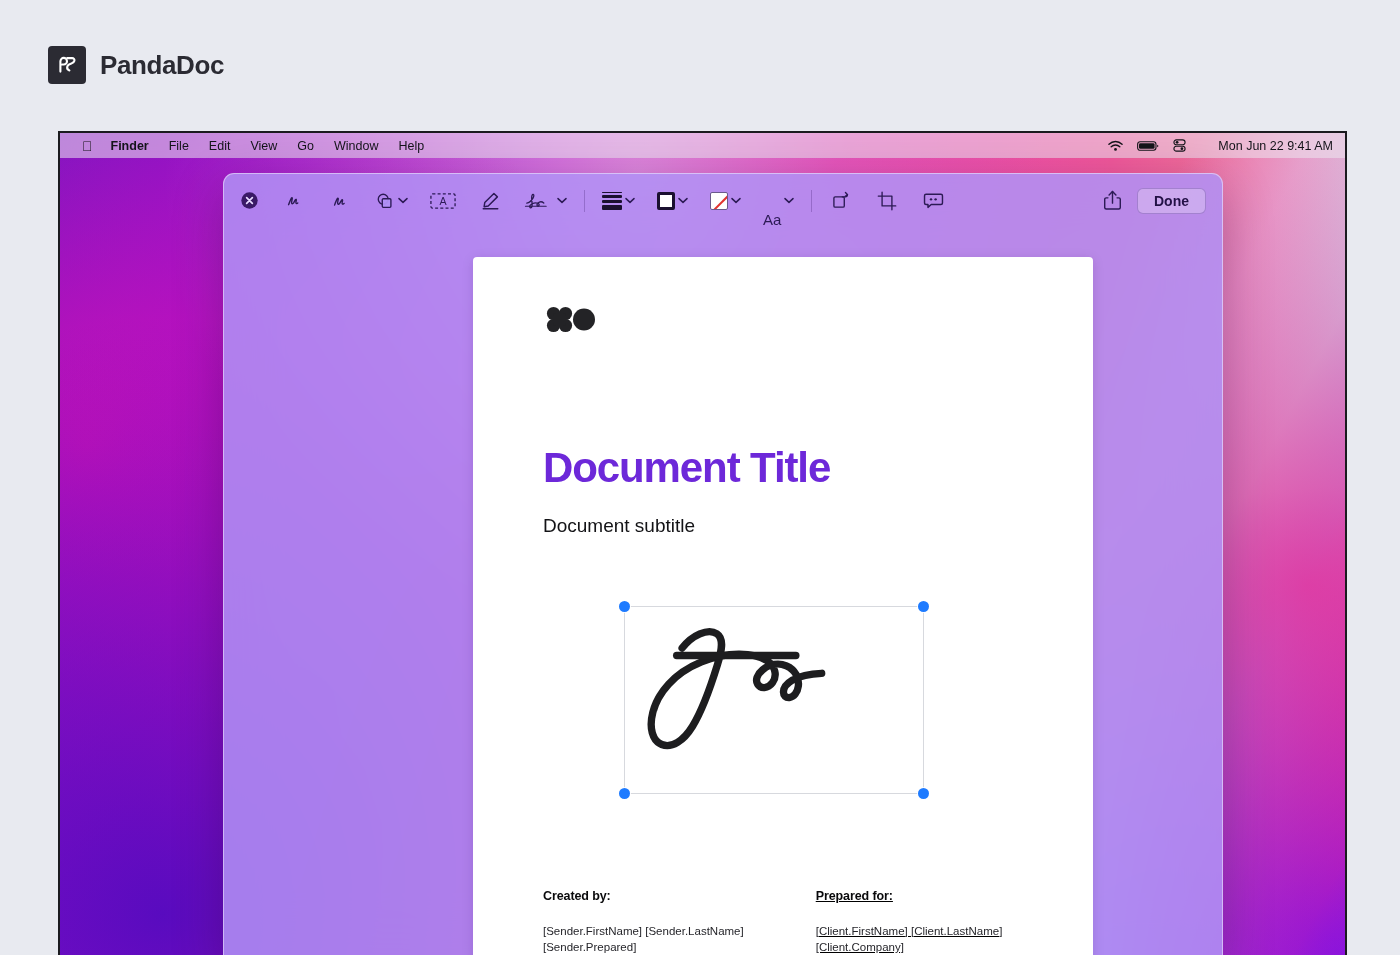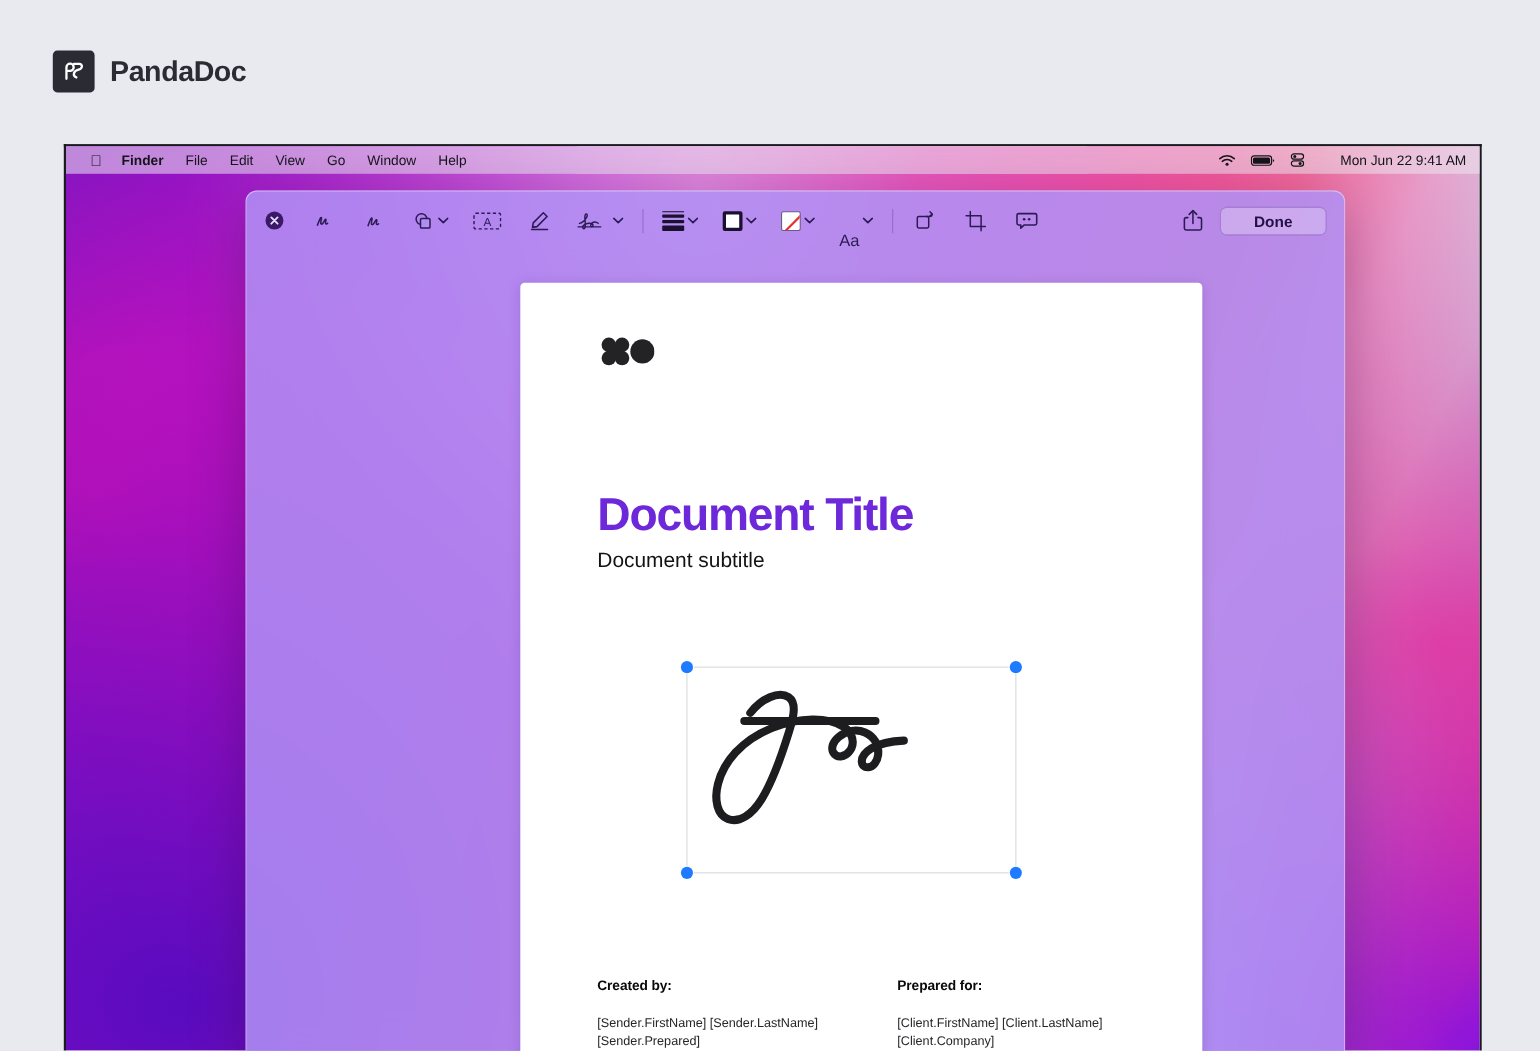--- a/index.html
+++ b/index.html
@@ -160,21 +160,21 @@
   }
   .tb-sep {
     width: 1px;
     height: 22px;
     background: rgba(60,30,110,0.28);
     margin: 0 14px;
   }
   .tb-spacer { flex: 1; }
   .done-btn {
     height: 26px;
-    padding: 0 30px;
+    padding: 0 16px;
     border-radius: 6px;
     background: rgba(255,255,255,0.26);
     border: 1px solid rgba(90,55,150,0.35);
     color: #231146;
     font-size: 14px;
     font-weight: 600;
     display: flex;
     align-items: center;
     cursor: default;
   }
@@ -239,21 +239,21 @@
     top: 188px;
     font-size: 42px;
     font-weight: 700;
     letter-spacing: -1.1px;
     color: #6d28d9;
     line-height: 1.1;
   }
   .doc-subtitle {
     position: absolute;
     left: 0;
-    top: 242px;
+    top: 258px;
     font-size: 19px;
     color: #131316;
     font-weight: 400;
   }
 
   
   .sig-box {
     position: absolute;
     left: 81px;
     top: 349px;
@@ -276,21 +276,21 @@
 
   
   .doc-footer {
     position: absolute;
     left: 0;
     right: 16px;
     top: 632px;
     display: flex;
   }
   .fcol { width: 50%; padding-right: 16px; }
-  .fcol-right { margin-left: 56px; }
+  .fcol-right { margin-left: 56px; text-decoration: underline; }
   .fhead {
     font-size: 12.5px;
     font-weight: 700;
     color: #09090b;
     margin-bottom: 20px;
     letter-spacing: -0.1px;
   }
   .fline {
     font-size: 11.5px;
     color: #26262b;

